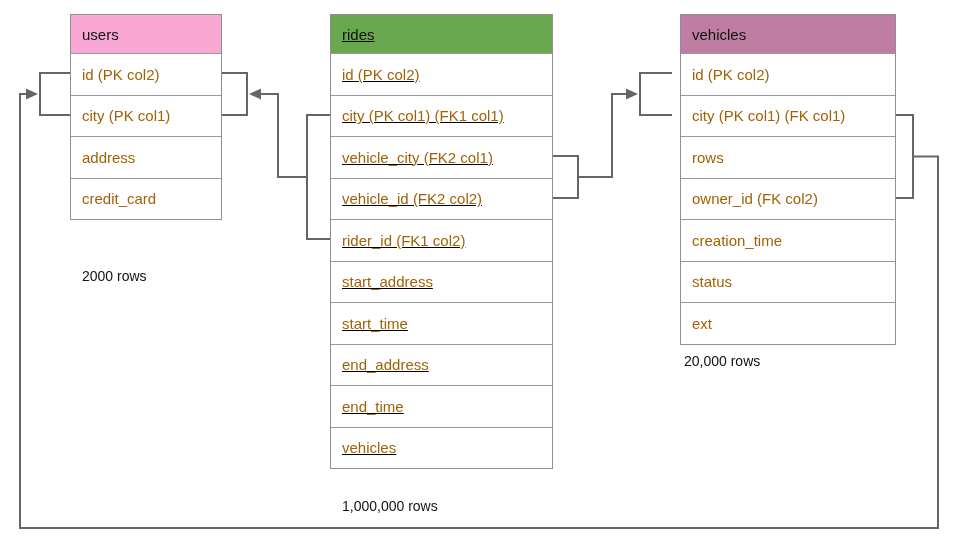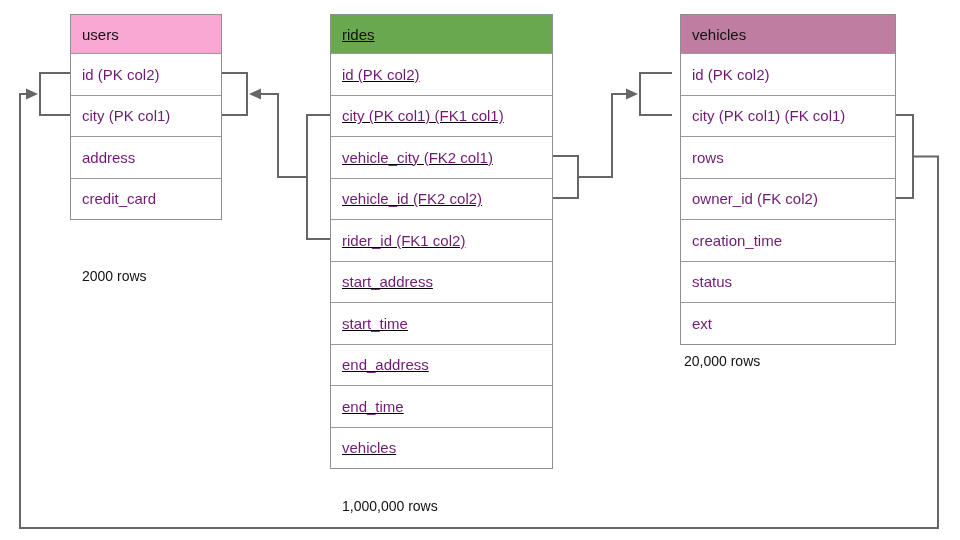--- a/index.html
+++ b/index.html
@@ -14,21 +14,21 @@
   .tbl-users{left:70px;width:152px;}
   .tbl-rides{left:330px;width:223px;text-decoration:underline;}
   .tbl-vehicles{left:672px;width:216px;margin-left:8px;}
   .hdr{
     height:38px;display:flex;align-items:center;
     padding-left:11px;font-size:15px;color:#111111;
   }
   .row{
     height:41.5px;border-top:1px solid #9a9a9a;
     display:flex;align-items:center;padding-left:11px;
-    font-size:15px;color:#701a75;box-sizing:border-box;
+    font-size:15px;color:#a16207;box-sizing:border-box;
     white-space:nowrap;overflow:hidden;background:#ffffff;
   }
   .rowcount{
     position:absolute;font-size:14px;color:#111111;z-index:2;white-space:nowrap;
   }
   .rc-users{left:82px;top:268px;}
   .rc-rides{left:342px;top:478px;margin-top:20px;}
   .rc-vehicles{left:684px;top:353px;}
   svg.overlay{position:absolute;left:0;top:0;z-index:1;pointer-events:none;}
 </style>

